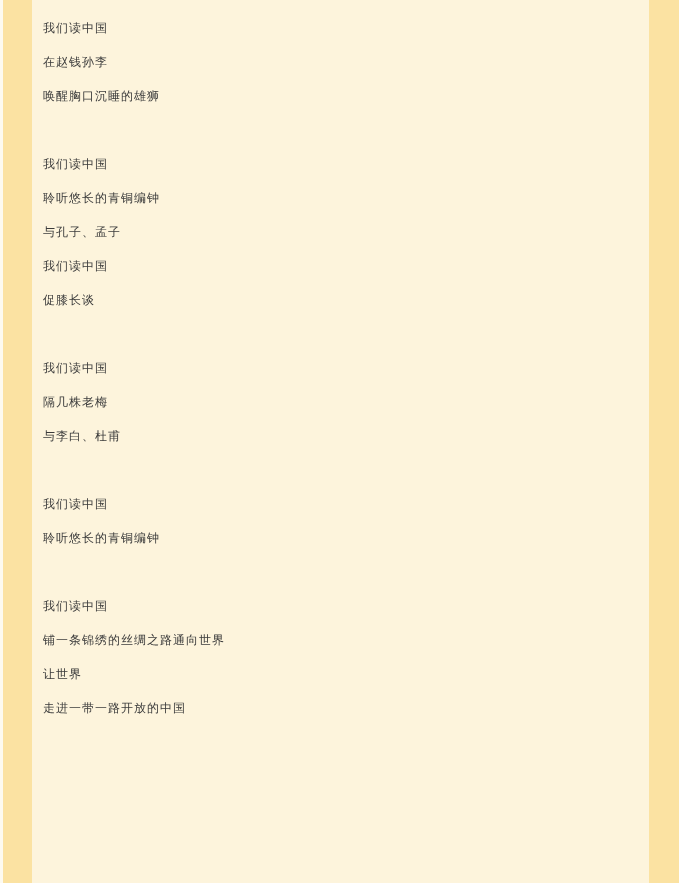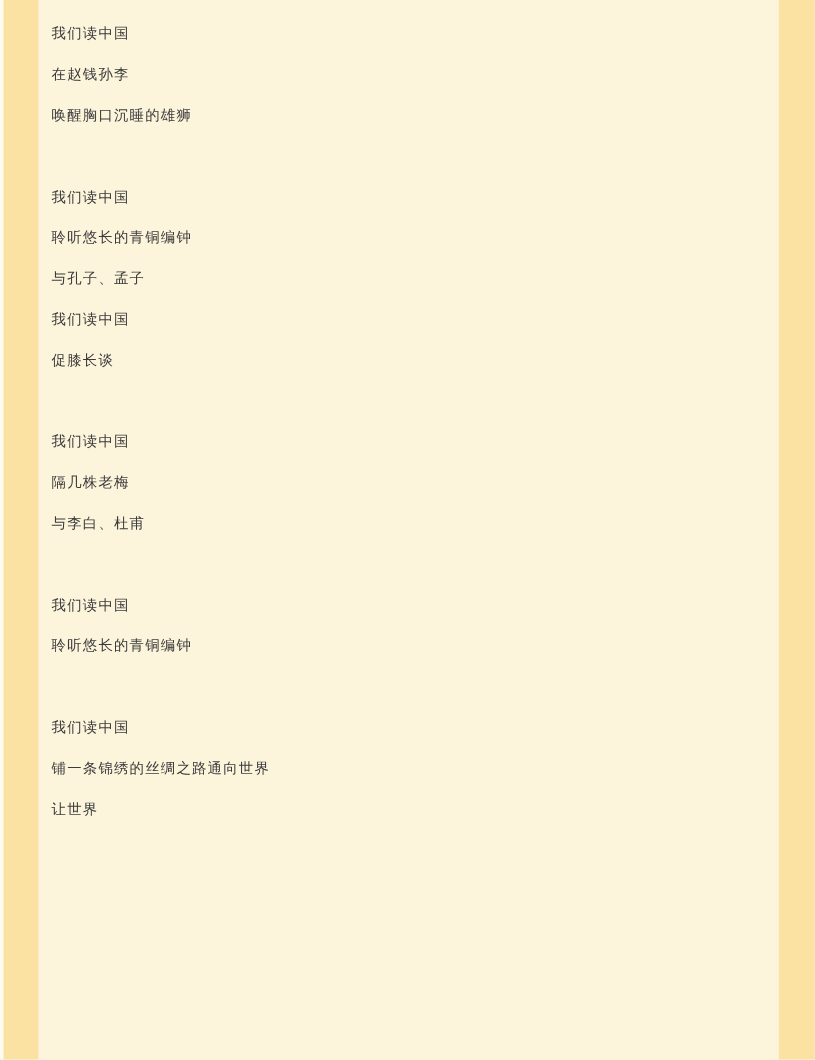--- a/index.html
+++ b/index.html
@@ -89,14 +89,15 @@
       <p class="line">与李白、杜甫</p>
     </div>
     <div class="stanza">
       <p class="line">我们读中国</p>
       <p class="line">聆听悠长的青铜编钟</p>
     </div>
     <div class="stanza">
       <p class="line">我们读中国</p>
       <p class="line">铺一条锦绣的丝绸之路通向世界</p>
       <p class="line">让世界</p>
+      <p class="line">走进一带一路开放的中国</p>
     </div>
   </main>
 
 </body></html>

